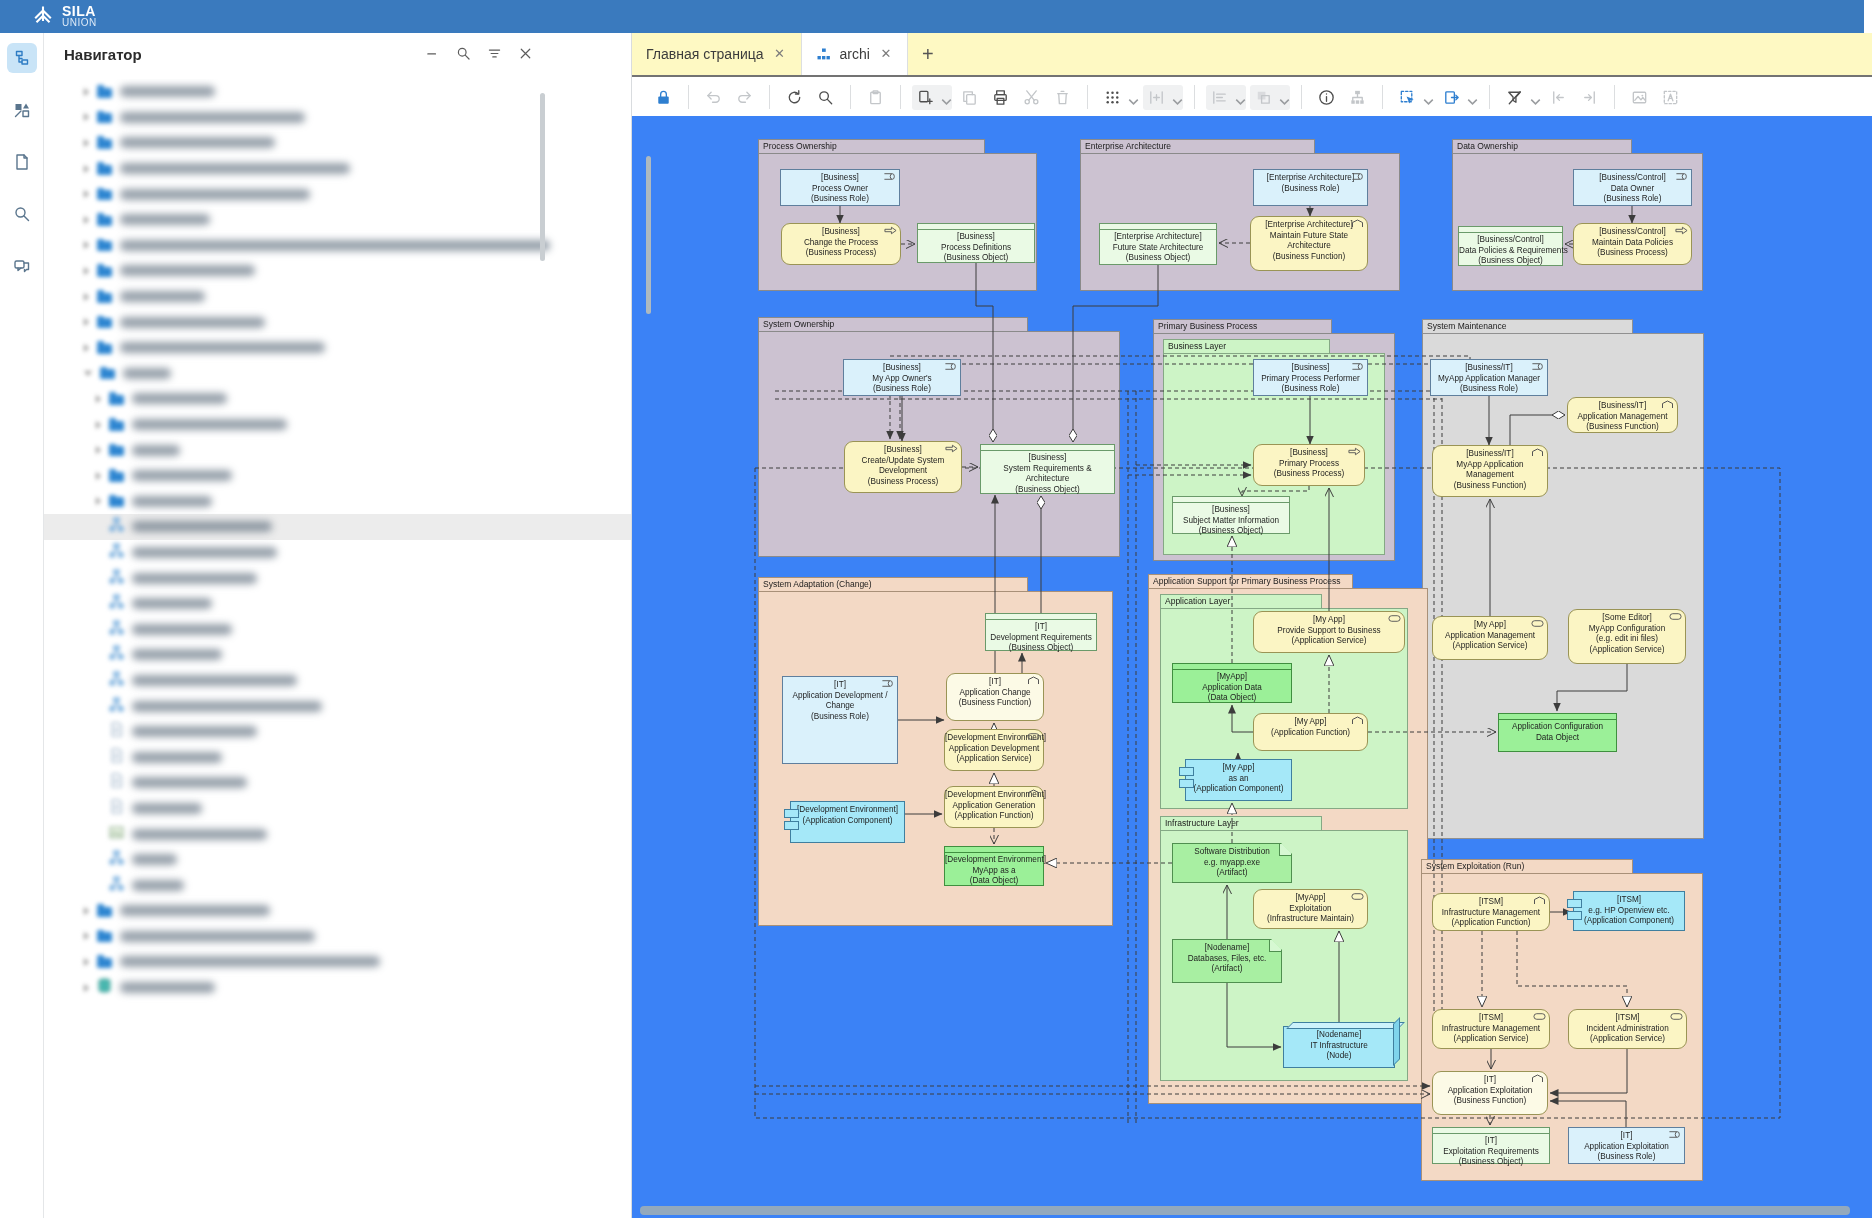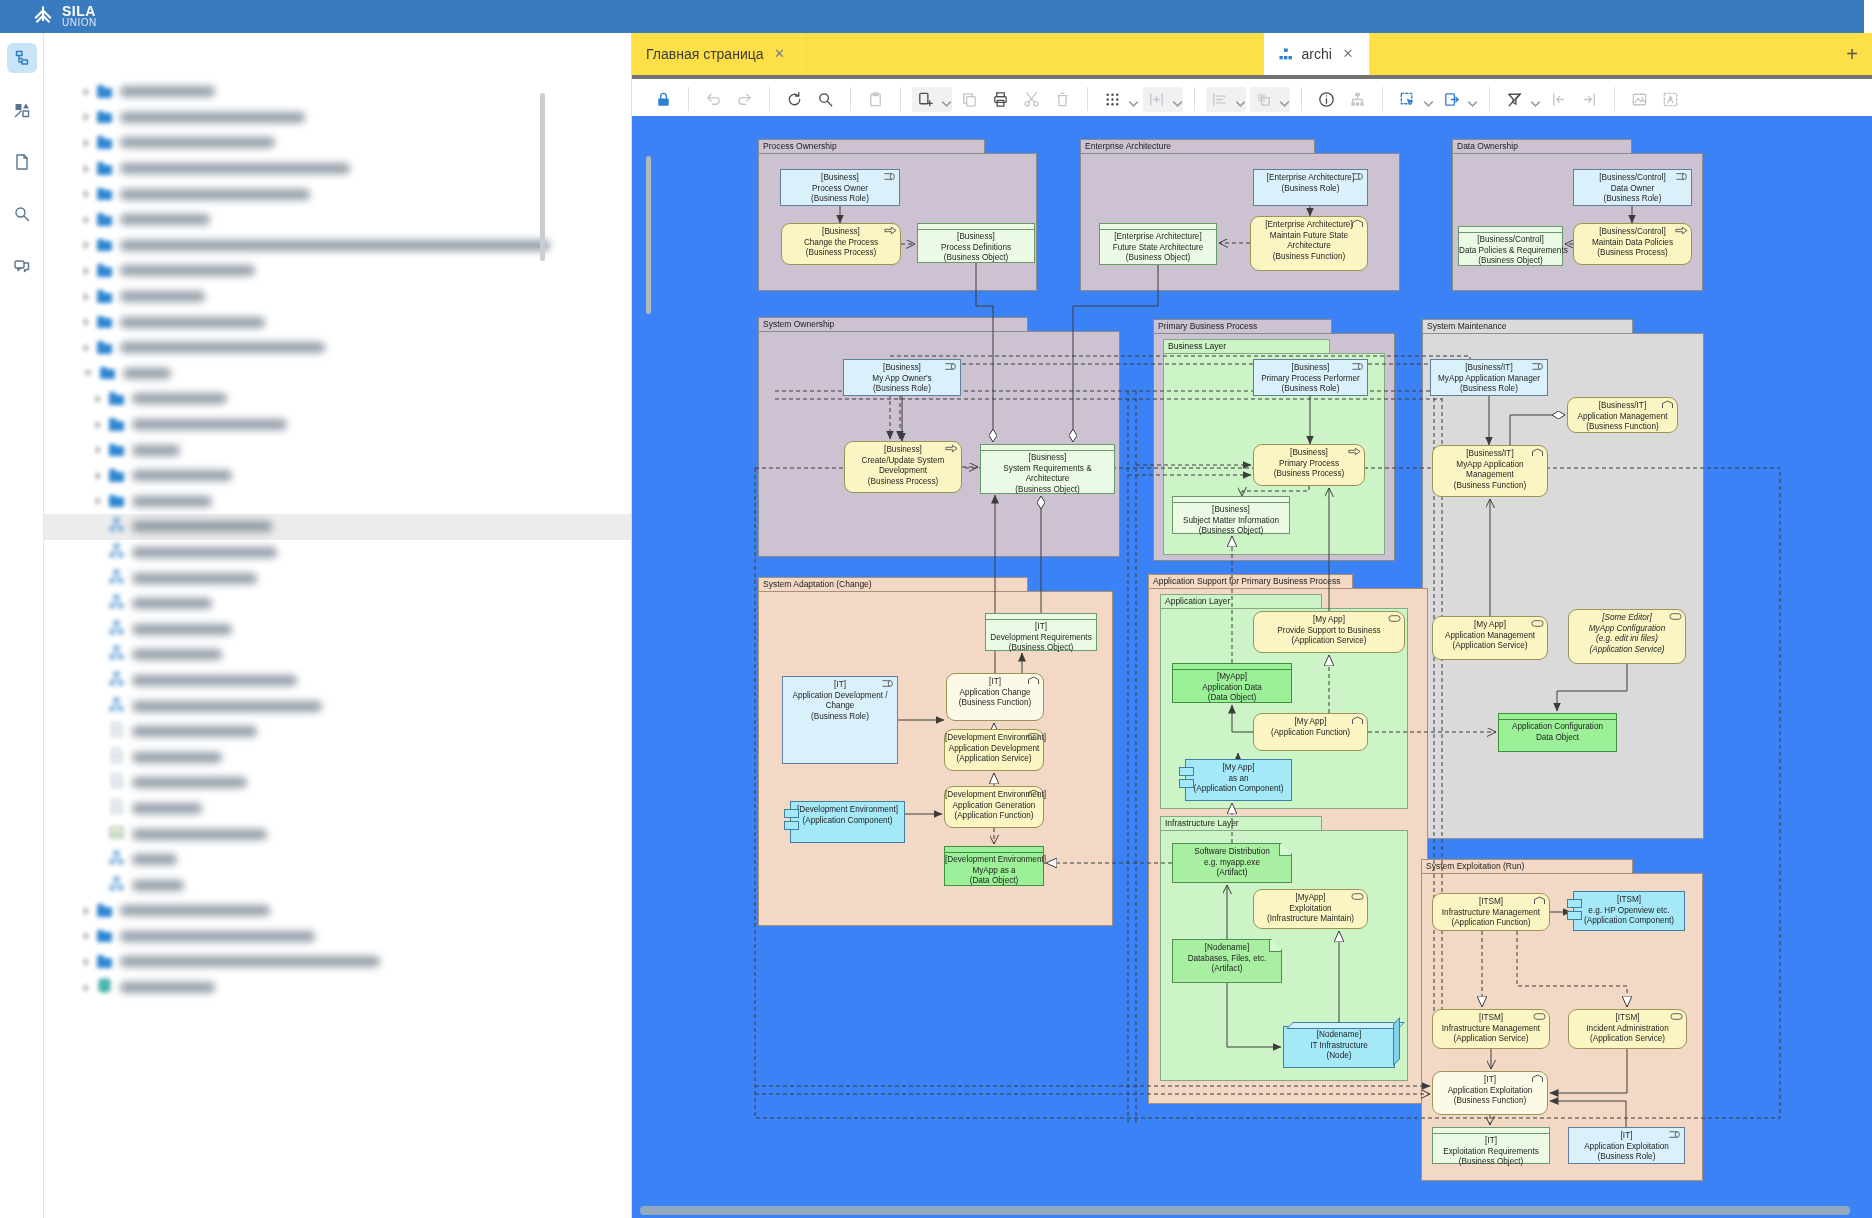--- a/index.html
+++ b/index.html
@@ -33,21 +33,21 @@
   .chev.open{border-left:4px solid transparent;border-right:4px solid transparent;border-top:5px solid #9a9a9a;border-bottom:none;}
   .chev.none{border:none;width:5px;}
   .fldr{position:relative;width:15px;height:10px;background:#2e86d1;border-radius:1.5px;flex:none;margin-top:2px;}
   .fldr::before{content:"";position:absolute;left:0;top:-2.5px;width:7px;height:3px;background:#2e86d1;border-radius:1.5px 1.5px 0 0;}
   .ticon{width:15px;height:15px;flex:none;}
   .bar{height:11px;border-radius:5px;background:#5f6e7e;opacity:.65;}
   .vscroll-nav{position:absolute;width:5px;border-radius:3px;background:#c9ced2;}
 
   
   .editor{position:absolute;left:632px;top:33px;width:1240px;height:1185px;background:#fff;}
-  .tabbar{height:42px;background:#fde047;display:flex;align-items:stretch;border-bottom:4px solid #737373;justify-content:space-between;}
+  .tabbar{height:42px;background:#fef9c3;display:flex;align-items:stretch;border-bottom:2px solid #737373;}
   .tab{display:flex;align-items:center;gap:9px;padding:0 14px;font-size:14px;color:#3c3c3c;border-right:1px solid #dcdfe1;cursor:pointer;}
   .tab.active{background:#fff;}
   .tab .close{color:#7c7c7c;font-size:13px;width:14px;height:14px;line-height:14px;text-align:center;}
   .tab-plus{width:40px;display:flex;align-items:center;justify-content:center;font-size:20px;color:#555;cursor:pointer;}
   .tabicon{width:15px;height:15px;}
 
   .toolbar{height:40px;background:#fff;border-bottom:1px solid #e2e4e6;display:flex;align-items:center;padding-left:18px;gap:4px;}
   .tbtn{display:flex;align-items:center;gap:2px;padding:3px 4px;border-radius:3px;color:#4e4e4e;cursor:pointer;}
   .tbtn.disabled{color:#c3c6c9;cursor:default;}
   .tbtn.accent{color:#2e7fd0;}
@@ -138,20 +138,38 @@
       <div class="rail-btn">
         <svg viewBox="0 0 20 20" fill="none" stroke="currentColor" stroke-width="1.4" stroke-linecap="round" stroke-linejoin="round">
           <rect x="3" y="5" width="9" height="7" rx="1.5"></rect>
           <path d="M6 12v2.5L9 12"></path>
           <path d="M12 7h4.5v6.5h-2l-2 2V13.5"></path>
         </svg>
       </div>
     </div>
 
   <div class="navpanel">
+    <div class="nav-head">
+      <span class="nav-title">Навигатор</span>
+      <span class="nav-tools" id="navtools">
+          <span class="tool"><svg viewBox="0 0 20 20" fill="none" stroke="currentColor" stroke-width="1.4" stroke-linecap="round" stroke-linejoin="round">
+              <path d="M4.5 10.5h9"></path>
+            </svg></span>
+          <span class="tool"><svg viewBox="0 0 20 20" fill="none" stroke="currentColor" stroke-width="1.4" stroke-linecap="round" stroke-linejoin="round">
+              <circle cx="8.5" cy="8.5" r="4.5"></circle>
+              <path d="M12 12l4.5 4.5"></path>
+            </svg></span>
+          <span class="tool"><svg viewBox="0 0 20 20" fill="none" stroke="currentColor" stroke-width="1.4" stroke-linecap="round" stroke-linejoin="round">
+              <path d="M4 6h12M6 10h8M8 14h4"></path>
+            </svg></span>
+          <span class="tool"><svg viewBox="0 0 20 20" fill="none" stroke="currentColor" stroke-width="1.4" stroke-linecap="round" stroke-linejoin="round">
+              <path d="M5 5l10 10M15 5L5 15"></path>
+            </svg></span>
+        </span>
+    </div>
     <div class="tree" id="tree">
         <div class="tree-row" style="padding-left: 40px;">
           <span class="blurwrap">
             <span class="chev"></span>
             <span class="fldr"></span>
             <span class="bar" style="width: 95px; filter: blur(3px);"></span>
           </span>
         </div>
         <div class="tree-row" style="padding-left: 40px;">
           <span class="blurwrap">
@@ -920,21 +938,21 @@
             </svg>
           </div>
           <div class="node service" style="left: 760px; top: 500px; width: 116px; height: 44px;">
             <span class="ln">[My App]</span>
             <span class="ln">Application Management</span>
             <span class="ln">(Application Service)</span>
             <svg class="mk" viewBox="0 0 14 8" fill="none" stroke="#555" stroke-width="1">
               <rect x="1" y="1" width="12" height="6" rx="3"></rect>
             </svg>
           </div>
-          <div class="node service" style="left: 896px; top: 493px; width: 118px; height: 55px; font-style: italic;">
+          <div class="node service" style="left: 896px; top: 493px; width: 118px; height: 55px;">
             <span class="ln">[Some Editor]</span>
             <span class="ln">MyApp Configuration</span>
             <span class="ln">(e.g. edit ini files)</span>
             <span class="ln">(Application Service)</span>
             <svg class="mk" viewBox="0 0 14 8" fill="none" stroke="#555" stroke-width="1">
               <rect x="1" y="1" width="12" height="6" rx="3"></rect>
             </svg>
           </div>
           <div class="node dataobject" style="left: 826px; top: 597px; width: 119px; height: 39px;">
             <div class="band"></div>

